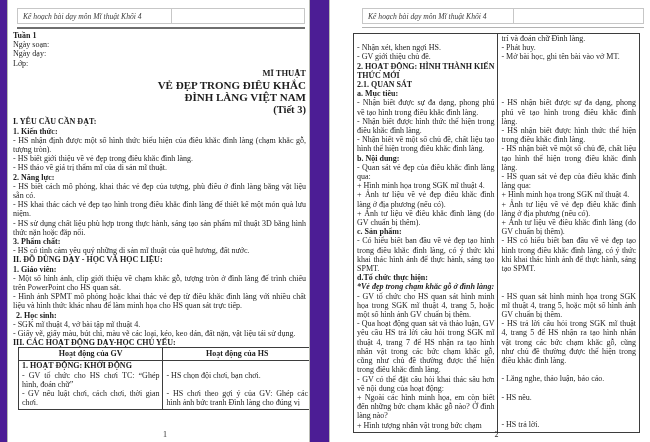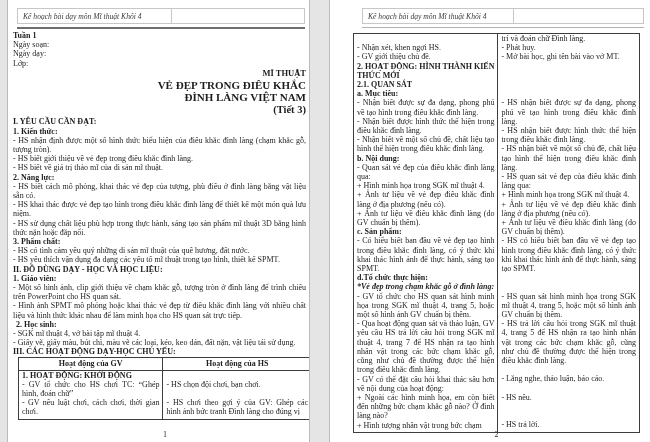--- a/index.html
+++ b/index.html
@@ -1,17 +1,17 @@
 <!DOCTYPE html>
 <html><head>
 <meta charset="utf-8">
 <style>
   html,body{margin:0;padding:0;}
   body{background:#c9cbc4;font-family:"Liberation Serif","DejaVu Serif",serif;}
-  .screen{position:relative;width:650px;height:442px;background:#e5e5e5;overflow:hidden;}
+  .screen{position:relative;width:650px;height:442px;background:#4c1d95;overflow:hidden;}
   .page{position:absolute;top:0;background:#ffffff;height:442px;overflow:hidden;
         border-left:1px solid #b9bbb4;border-right:1px solid #b9bbb4;color:#1d1d1d;}
   .page1{left:7px;width:301px;}
   .page2{left:329px;width:321px;}
   .hdrbox{display:flex;border:1px solid #c7c7c7;height:14px;align-items:center;}
   .page1 .hdrbox{margin:8px 4px 0 9px;}
   .page2 .hdrbox{margin:8px 7px 0 32px;}
   .hcell{height:100%;box-sizing:border-box;display:flex;align-items:center;}
   .h1{width:54%;border-right:1px solid #c7c7c7;padding-left:5px;
       font-style:italic;font-size:7.6px;color:#3c3c3c;white-space:nowrap;}
@@ -61,28 +61,27 @@
         <p class="para bold" style="font-size: 8.5px;">MĨ THUẬT</p>
         <p class="para bold" style="font-size: 11px;">VẺ ĐẸP TRONG ĐIÊU KHẮC</p>
         <p class="para bold" style="font-size: 11px;">ĐÌNH LÀNG VIỆT NAM</p>
         <p class="para bold" style="font-size: 10.5px;">(Tiết 3)</p>
       </div>
     <div class="bodytext">
         <p class="para bold">I. YÊU CẦU CẦN ĐẠT:</p>
         <p class="para bold">1. Kiến thức:</p>
         <p class="para">- HS nhận định được một số hình thức biểu hiện của điêu khắc đình làng (chạm khắc gỗ, tượng tròn).</p>
         <p class="para">- HS biết giới thiệu về vẻ đẹp trong điêu khắc đình làng.</p>
-        <p class="para">- HS biết về giá trị thảo mĩ của di sản mĩ thuật.</p>
+        <p class="para">- HS thảo về giá trị thẩm mĩ của di sản mĩ thuật.</p>
         <p class="para bold">2. Năng lực:</p>
         <p class="para">- HS biết cách mô phỏng, khai thác vẻ đẹp của tượng, phù điêu ở đình làng bằng vật liệu sẵn có.</p>
-        <p class="para">- HS khai thác được vẻ đẹp tạo hình trong điêu khắc đình làng để thiết kế một món quà lưu niệm.</p>
+        <p class="para">- HS khai thác cách vẻ đẹp tạo hình trong điêu khắc đình làng để thiết kế một món quà lưu niệm.</p>
         <p class="para">- HS sử dụng chất liệu phù hợp trong thực hành, sáng tạo sản phẩm mĩ thuật 3D bằng hình thức nặn hoặc đắp nổi.</p>
         <p class="para bold">3. Phẩm chất:</p>
         <p class="para">- HS có tình cảm yêu quý những di sản mĩ thuật của quê hương, đất nước.</p>
-        <p class="para">- HS yêu thích vận dụng đa dạng các yếu tố mĩ thuật trong tạo hình, thiết kế SPMT.</p>
         <p class="para bold">II. ĐỒ DÙNG DẠY - HỌC VÀ HỌC LIỆU:</p>
         <p class="para bold">1. Giáo viên:</p>
         <p class="para">- Một số hình ảnh, clip giới thiệu về chạm khắc gỗ, tượng tròn ở đình làng để trình chiếu trên PowerPoint cho HS quan sát.</p>
         <p class="para">- Hình ảnh SPMT mô phỏng hoặc khai thác vẻ đẹp từ điêu khắc đình làng với nhiều chất liệu và hình thức khác nhau để làm minh họa cho HS quan sát trực tiếp.</p>
         <p class="para bold ind">2. Học sinh:</p>
         <p class="para">- SGK mĩ thuật 4, vở bài tập mĩ thuật 4.</p>
         <p class="para">- Giấy vẽ, giấy màu, bút chì, màu vẽ các loại, kéo, keo dán, đất nặn, vật liệu tái sử dụng.</p>
         <p class="para bold">III. CÁC HOẠT ĐỘNG DẠY-HỌC CHỦ YẾU:</p>
       </div>
     <table class="acttable t1">

